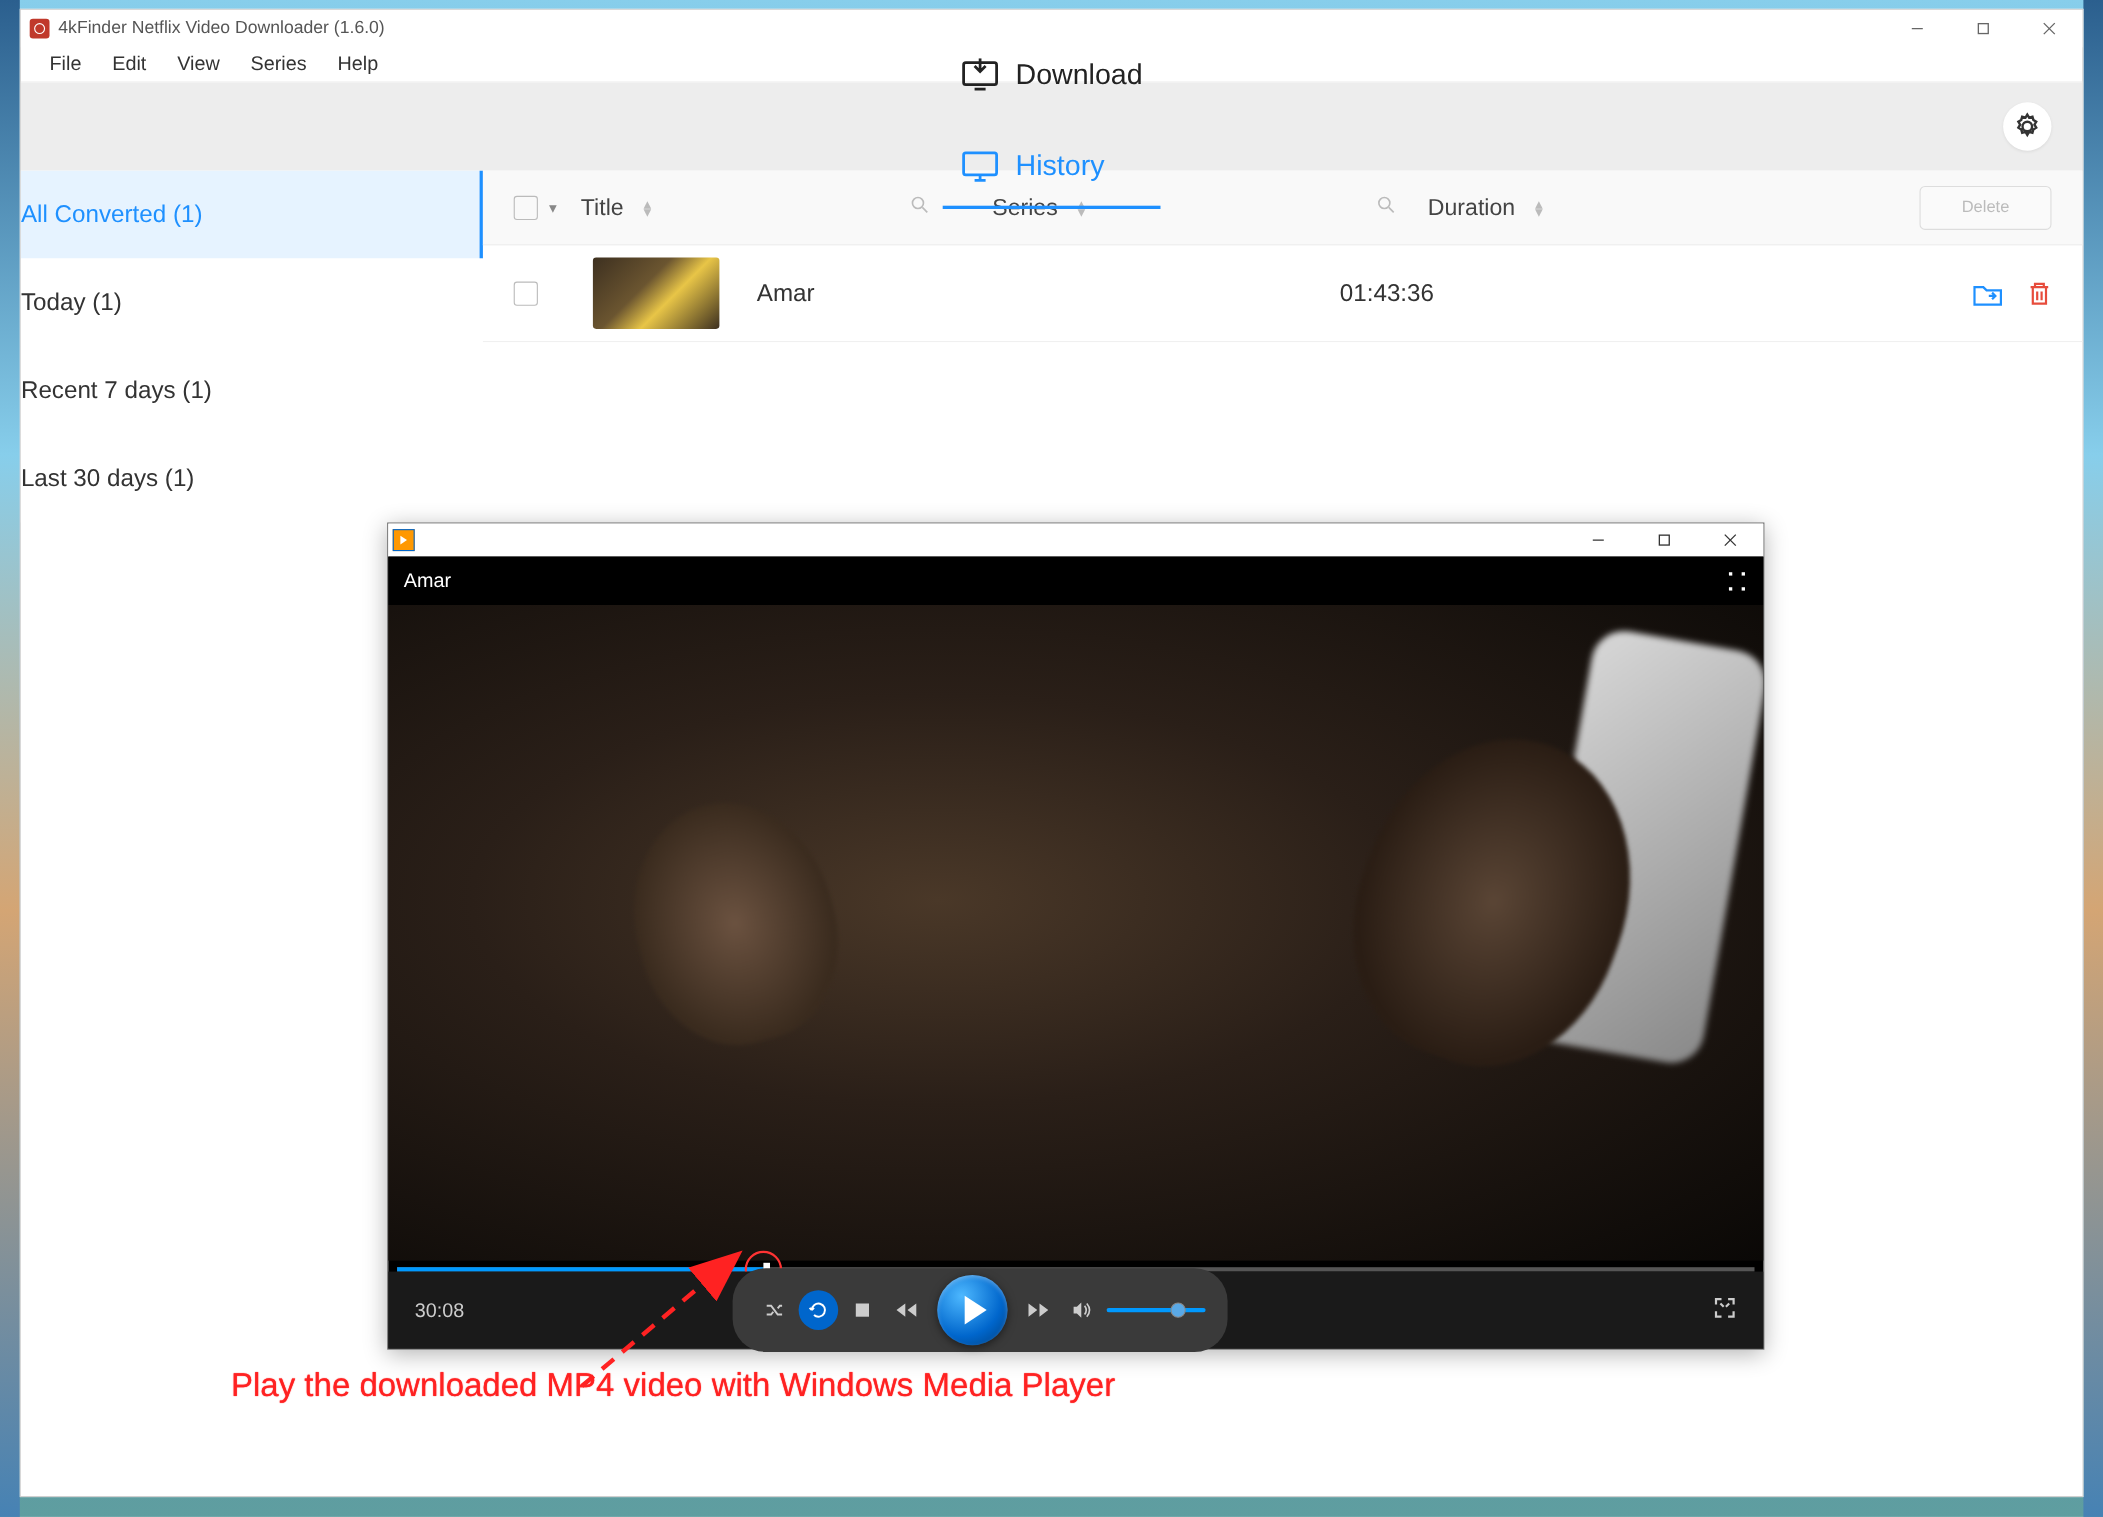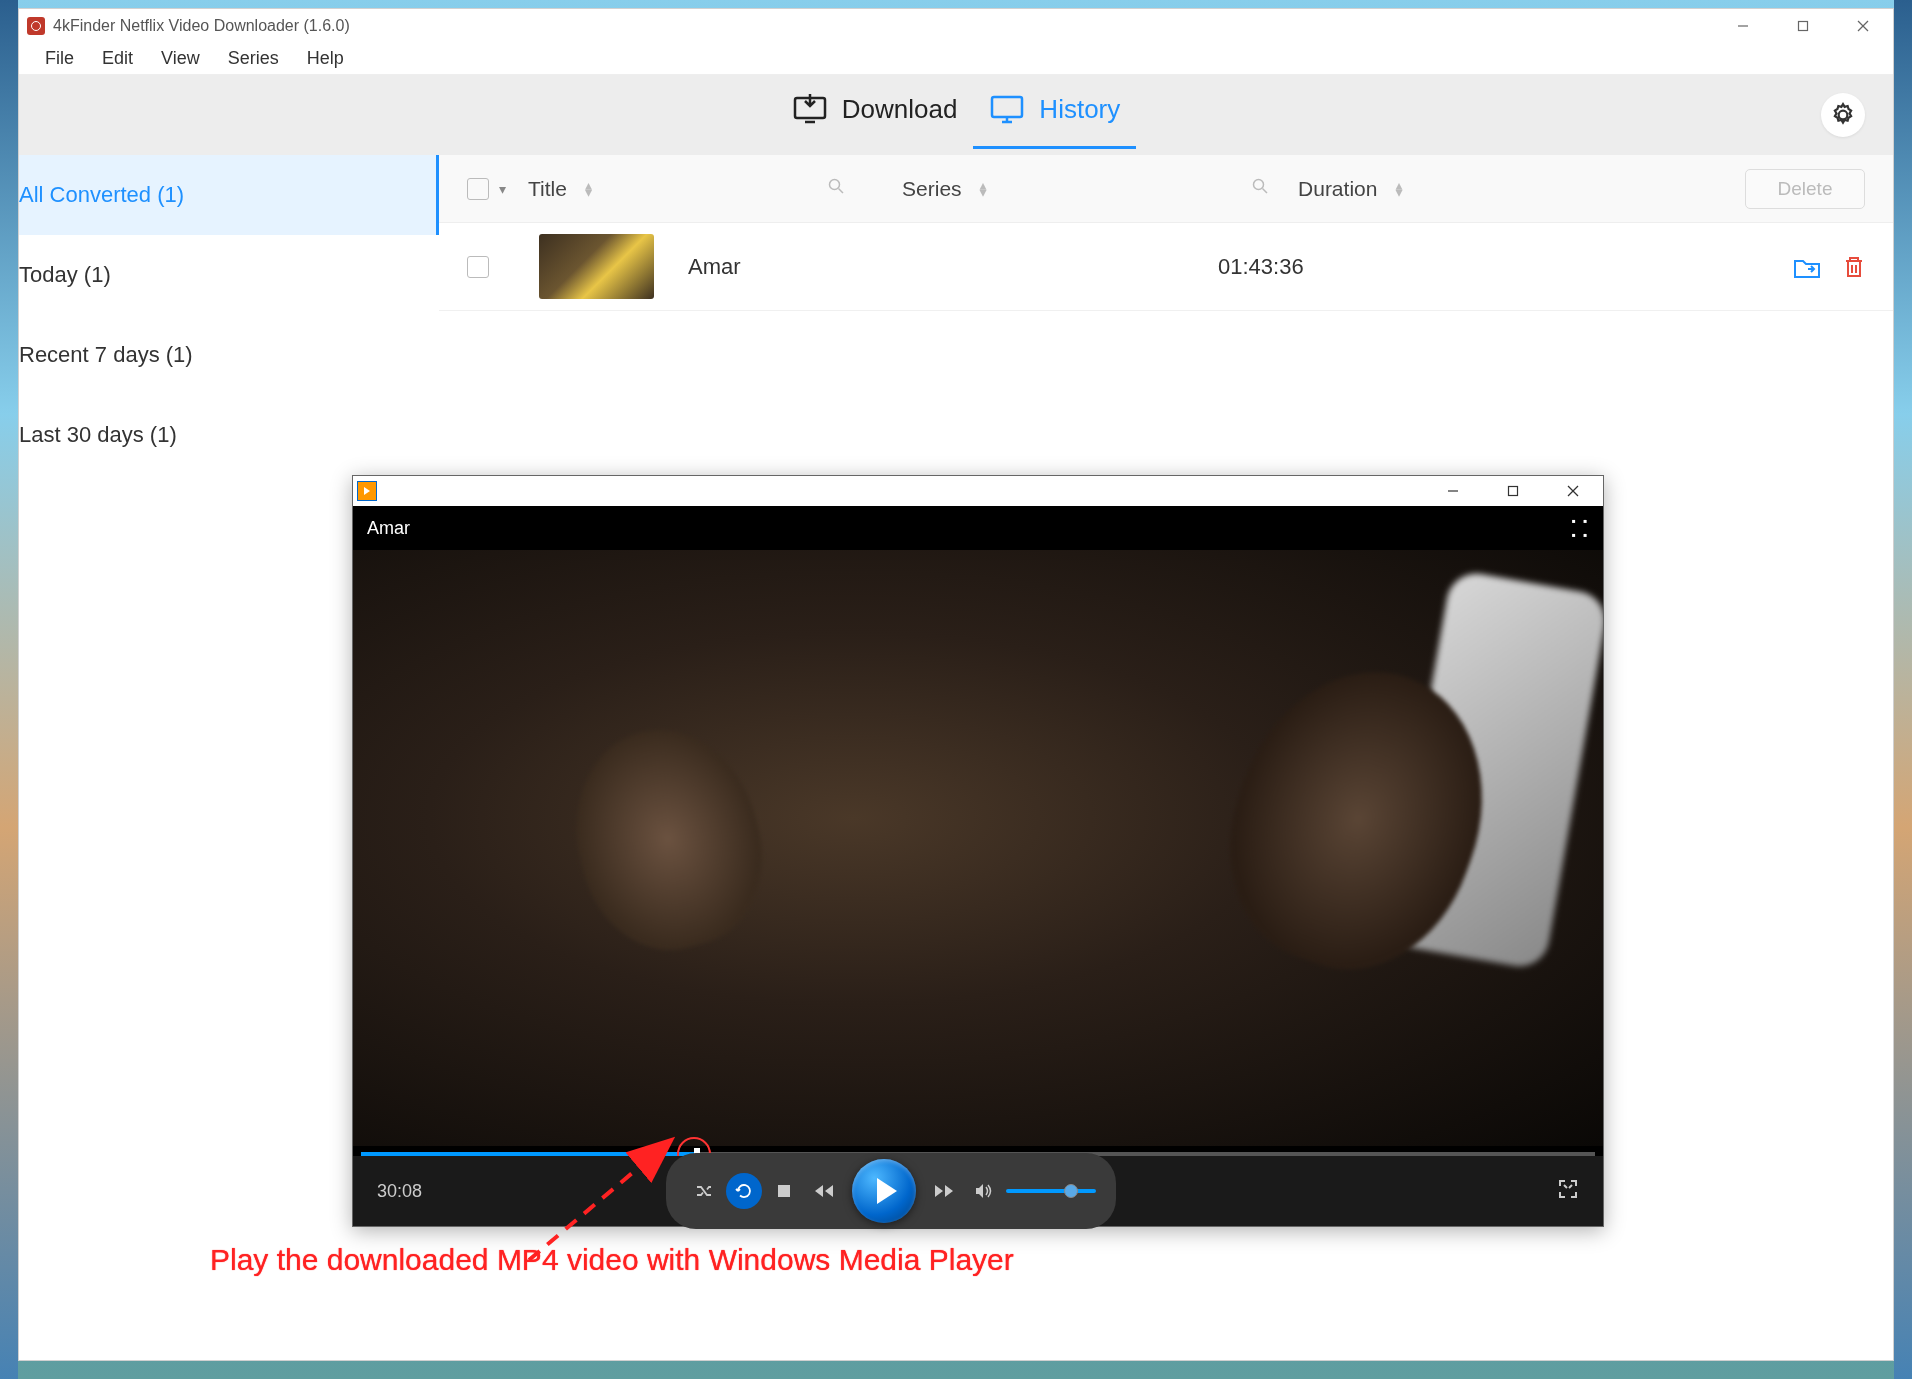--- a/index.html
+++ b/index.html
@@ -50,21 +50,21 @@
 .menu-item { padding: 4px 14px; font-size: 18px; color: #333; cursor: pointer; }
 
 .toolbar {
   height: 80px;
   background: #ededed;
   display: flex;
   align-items: center;
   justify-content: center;
   position: relative;
 }
-.tab-group { display: flex; gap: 24px; }
+.tab-group { display: flex; gap: 24px; flex-direction: column; }
 .tab { display: flex; align-items: center; gap: 14px; padding: 8px 4px 20px 4px; cursor: pointer; position: relative; }
 .tab-label { font-size: 26px; color: #222; }
 .tab.active .tab-label { color: #1E90FF; }
 .tab.active::after {
   content: ""; position: absolute; bottom: -4px; left: -12px; right: -12px; height: 3px; background: #1E90FF;
 }
 .tab-icon { width: 36px; height: 28px; display: flex; align-items: center; justify-content: center; }
 .settings-btn {
   position: absolute; right: 28px; top: 50%; transform: translateY(-50%);
   width: 44px; height: 44px; border-radius: 50%; background: #fff;
@@ -95,21 +95,21 @@
 .th-check { width: 22px; height: 22px; border: 1px solid #bbb; border-radius: 3px; }
 .th-chevron { color: #888; font-size: 14px; margin-right: 12px; }
 .th-col { display: flex; align-items: center; gap: 18px; font-size: 21px; color: #444; }
 .th-sort { color: #bbb; font-size: 14px; display:flex; flex-direction:column; line-height:7px; }
 .th-search { color: #bbb; font-size: 17px; }
 .col-title { width: 290px; }
 .col-series { width: 340px; }
 .col-duration { width: 300px; }
 .delete-btn {
   margin-left: auto; width: 120px; height: 40px; border: 1px solid #ddd; border-radius: 5px;
-  background: #fafafa; color: #bbb; font-size: 19px; display: flex; align-items: center; justify-content: center;
+  background: #fafafa; color: #bbb; font-size: 15px; display: flex; align-items: center; justify-content: center;
 }
 
 .table-row {
   height: 88px; display: flex; align-items: center; padding: 0 28px; gap: 10px;
   border-bottom: 1px solid #f0f0f0;
 }
 .row-check { width: 22px; height: 22px; border: 1px solid #bbb; border-radius: 3px; margin-right: 40px; }
 .thumb {
   width: 115px; height: 65px;
   background: linear-gradient(135deg, #3d3020 0%, #6b5530 40%, #e8c547 60%, #3d3020 100%);

